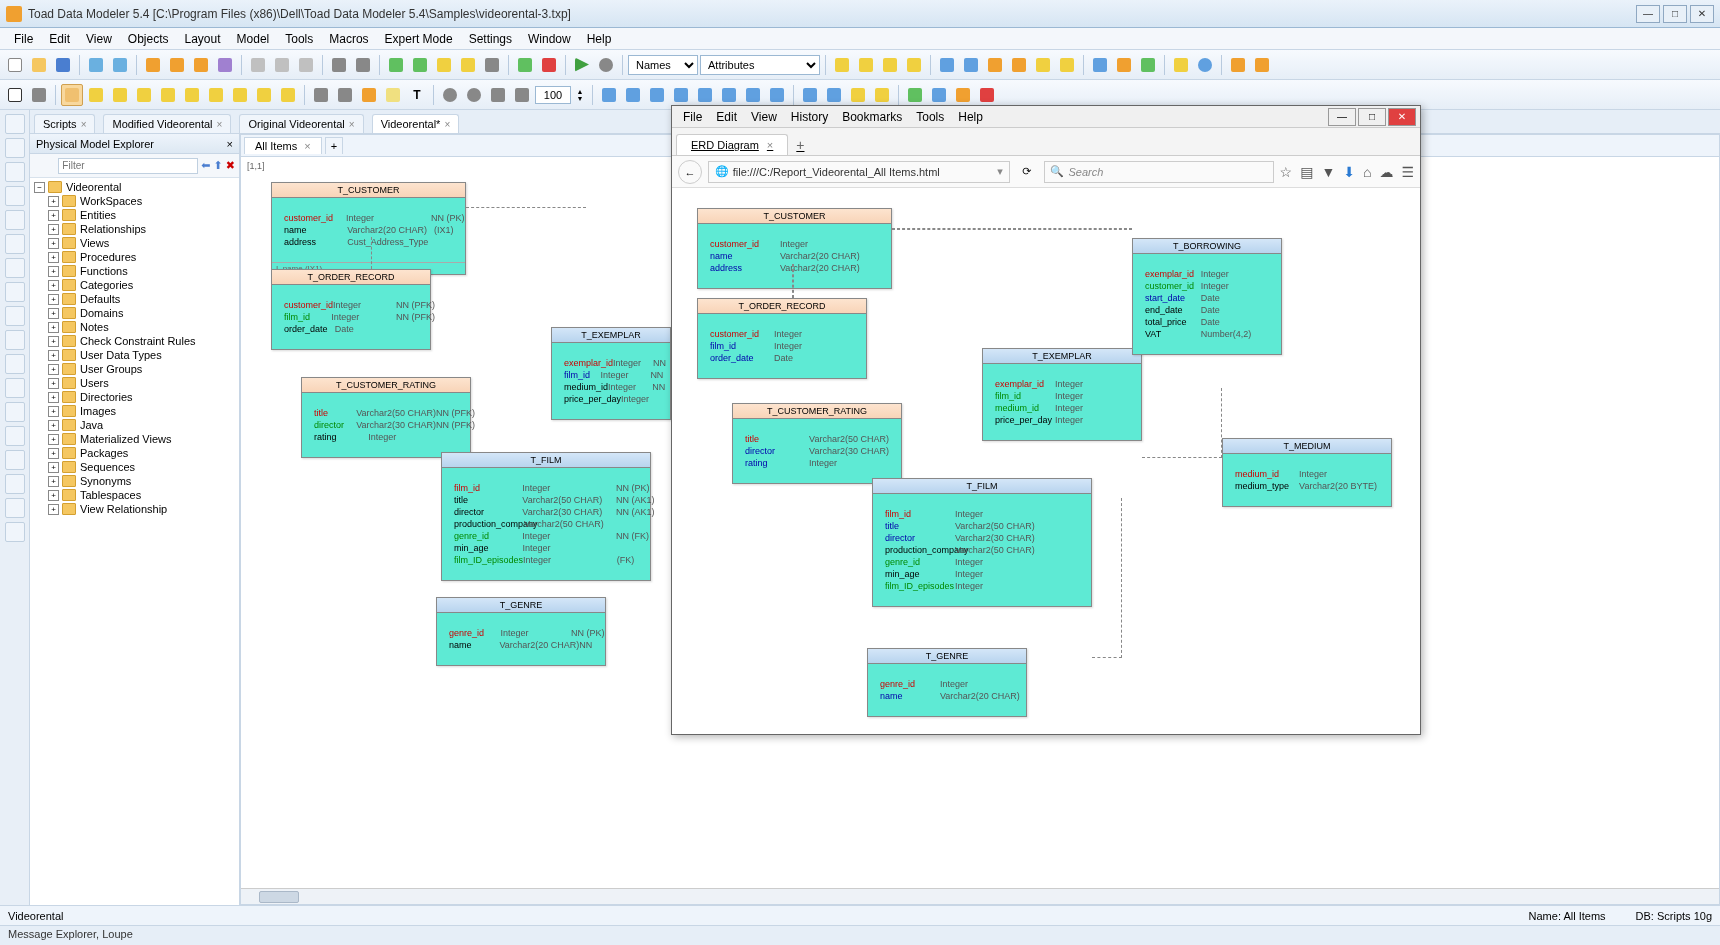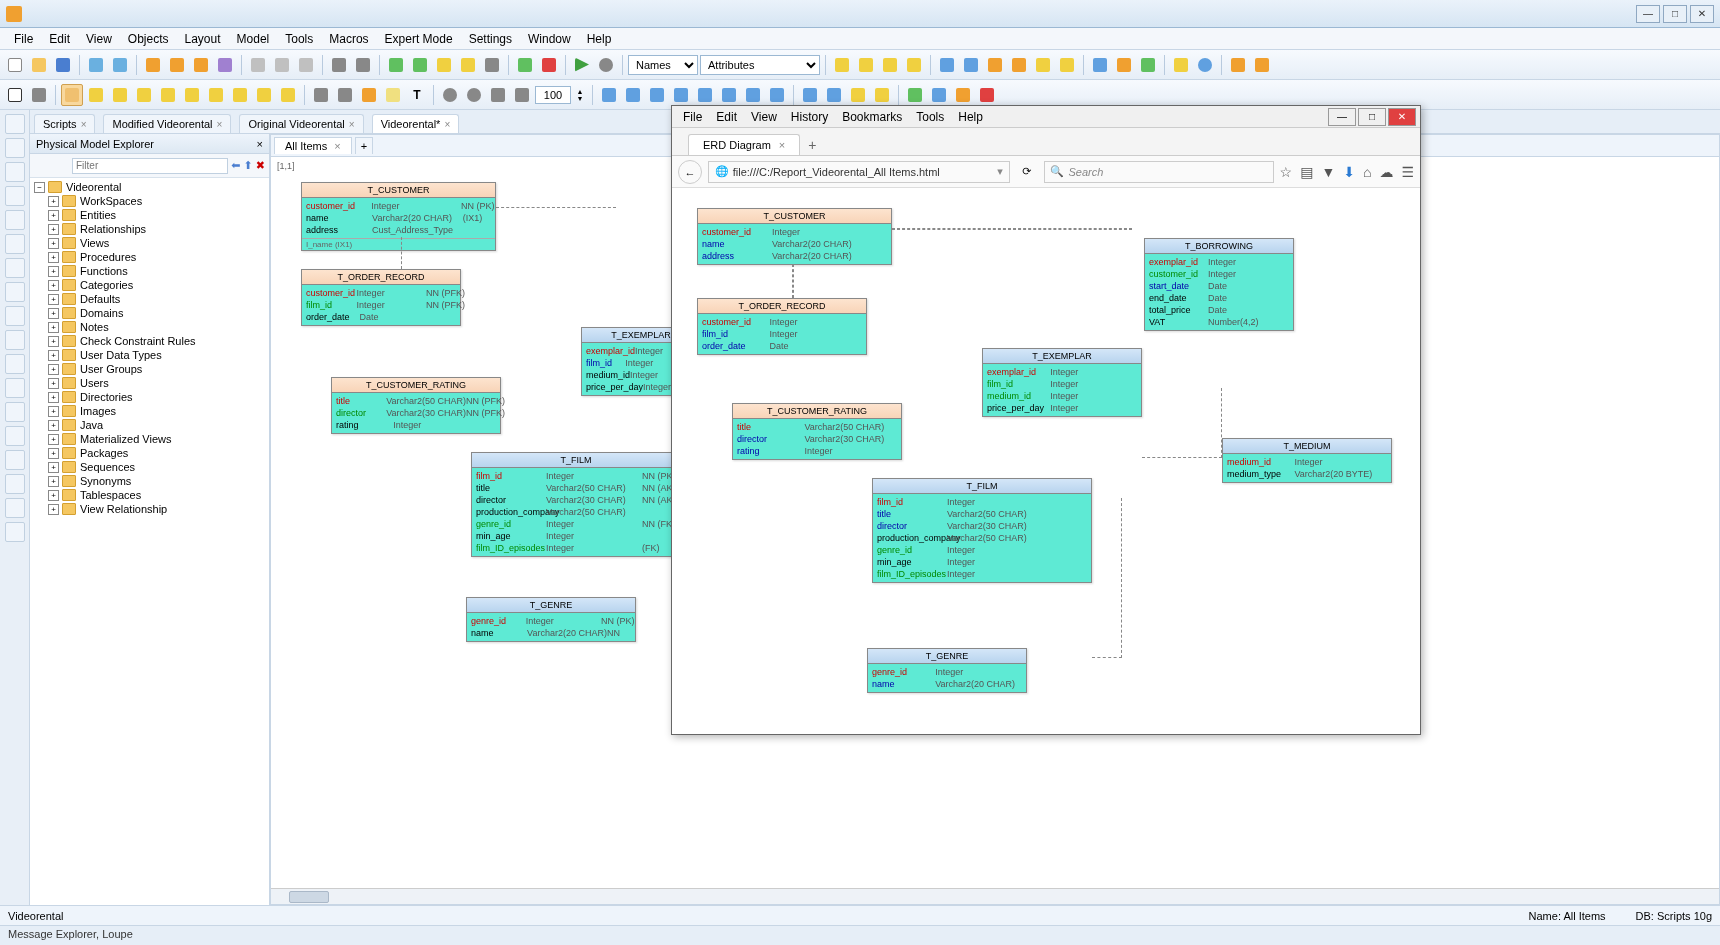--- a/index.html
+++ b/index.html
@@ -17,75 +17,76 @@
 .tb-select { height: 20px; font-size: 11px; border: 1px solid #9bb8d3; background: #fff; padding: 0 3px; }
 .tb-input { width: 36px; height: 18px; font-size: 11px; border: 1px solid #9bb8d3; text-align: center; }
 .main-area { display: flex; height: calc(100% - 28px - 22px - 30px - 30px - 20px - 20px); }
 .left-strip { width: 30px; background: #e8eff7; border-right: 1px solid #c8d6e5; display: flex; flex-direction: column; align-items: center; padding-top: 4px; gap: 4px; }
 .left-strip .ls-btn { width: 20px; height: 20px; border: 1px solid #c0d0e0; background: #f0f5fb; cursor: pointer; border-radius: 2px; }
 .doc-tabs { height: 24px; background: #e6eef7; border-bottom: 1px solid #c8d6e5; display: flex; align-items: flex-end; padding-left: 4px; font-size: 11px; }
 .doc-tab { padding: 3px 8px; background: #f0f5fb; border: 1px solid #c8d6e5; border-bottom: none; margin-right: 8px; border-radius: 3px 3px 0 0; cursor: pointer; display: flex; align-items: center; gap: 4px; }
 .doc-tab.active { background: #fff; font-weight: normal; }
 .doc-tab .x { color: #888; font-size: 10px; }
 .center-content { flex: 1; display: flex; flex-direction: column; background: #fff; border: 1px solid #c8d6e5; position: relative; overflow: hidden; }
-.explorer-panel { width: 240px; background: #f4f7fb; border-right: 1px solid #c8d6e5; display: flex; flex-direction: column; font-size: 11px; }
+.explorer-panel { width: 210px; background: #f4f7fb; border-right: 1px solid #c8d6e5; display: flex; flex-direction: column; font-size: 11px; }
 .panel-header { height: 20px; background: linear-gradient(#eef4fb,#dde8f3); border-bottom: 1px solid #c8d6e5; padding: 2px 6px; display: flex; align-items: center; justify-content: space-between; }
 .panel-toolbar { height: 24px; display: flex; align-items: center; padding: 0 4px; gap: 3px; border-bottom: 1px solid #d8e2ec; }
 .panel-toolbar input { flex: 1; height: 16px; font-size: 10px; border: 1px solid #c0d0e0; padding: 0 3px; }
 .tree { flex: 1; overflow: auto; background: #fff; padding: 2px; }
 .tree-item { display: flex; align-items: center; padding: 1px 2px; white-space: nowrap; }
 .tree-toggle { width: 11px; height: 11px; border: 1px solid #888; font-size: 8px; line-height: 9px; text-align: center; margin-right: 3px; cursor: pointer; background: #fff; }
 .tree-icon { width: 14px; height: 12px; background: #f5c760; border: 1px solid #d4a030; border-radius: 1px; margin-right: 4px; }
 .tree-spacer { display: inline-block; }
 .canvas-header { height: 22px; background: #eef4fb; border-bottom: 1px solid #c8d6e5; display: flex; align-items: center; font-size: 11px; }
 .canvas-tab { padding: 2px 10px; background: #fff; border: 1px solid #c8d6e5; border-bottom: none; margin-left: 3px; cursor: pointer; }
 .canvas-tab.add { background: #f0f5fb; padding: 2px 5px; }
 .canvas { flex: 1; background: #fff; position: relative; overflow: hidden; }
 .erd-table { position: absolute; border: 1px solid #888; background: #5eead4; font-size: 9px; box-shadow: 1px 1px 2px rgba(0,0,0,0.15); }
 .erd-head { background: linear-gradient(#fde4cf,#f8d4b8); text-align: center; padding: 2px; border-bottom: 1px solid #888; font-weight: normal; font-size: 9px; }
 .erd-head.blue { background: linear-gradient(#d4e6f8,#b8d4ee); }
-.erd-body { padding: 2px 4px; }
+.erd-body { padding: 14px 4px; margin-left: 8px; }
 .erd-row { display: flex; white-space: nowrap; line-height: 12px; }
 .erd-row .col-name { width: 70px; }
 .erd-row .col-type { width: 96px; color: #555; }
 .erd-row .col-flag { width: 30px; color: #555; }
 .pk { color: #c00; }
 .fk { color: #00a; }
 .fk-green { color: #080; }
 .footer-bar { height: 20px; background: #eef4fb; border-top: 1px solid #c8d6e5; display: flex; align-items: center; font-size: 11px; padding: 0 8px; }
 .footer-bar .sp { flex: 1; }
 .status-bar { height: 20px; background: #e6eef7; border-top: 1px solid #c8d6e5; font-size: 11px; padding: 2px 8px; color: #333; }
 
 
 .browser-win { position: absolute; left: 671px; top: 105px; width: 750px; height: 630px; background: #fff; border: 1px solid #666; box-shadow: 2px 2px 8px rgba(0,0,0,0.3); display: flex; flex-direction: column; z-index: 50; }
 .br-menubar { height: 22px; background: #f0f0f0; border-bottom: 1px solid #ccc; display: flex; align-items: center; font-size: 12px; padding: 0 4px; }
 .br-menubar span { padding: 2px 7px; cursor: pointer; }
 .br-winbtns { margin-left: auto; display: flex; }
 .br-winbtns div { width: 28px; height: 18px; border: 1px solid #999; margin-left: 2px; display: flex; align-items: center; justify-content: center; font-size: 10px; cursor: pointer; }
 .br-close { background: #e04040; color: #fff; }
-.br-tabs { height: 28px; background: #f4f4f4; border-bottom: 1px solid #ccc; display: flex; align-items: flex-end; padding-left: 16px; }
+.br-tabs { height: 28px; background: #f4f4f4; border-bottom: 1px solid #ccc; display: flex; align-items: flex-end; padding-left: 4px; text-decoration: underline; }
 .br-tab { padding: 4px 14px; background: #fff; border: 1px solid #ccc; border-bottom: none; border-radius: 3px 3px 0 0; font-size: 11px; display: flex; align-items: center; gap: 8px; }
 .br-tab .x { color: #888; }
 .br-newtab { padding: 2px 8px; font-size: 14px; color: #666; cursor: pointer; }
 .br-addr { height: 32px; background: #fafafa; border-bottom: 1px solid #ddd; display: flex; align-items: center; padding: 0 6px; gap: 6px; font-size: 11px; }
 .br-back { width: 24px; height: 24px; border: 1px solid #ccc; border-radius: 12px; display: flex; align-items: center; justify-content: center; cursor: pointer; }
 .br-url { flex: 1.2; height: 22px; border: 1px solid #ccc; padding: 0 6px; display: flex; align-items: center; gap: 4px; }
 .br-reload { width: 22px; text-align: center; cursor: pointer; }
 .br-search { flex: 0.9; height: 22px; border: 1px solid #ccc; padding: 0 6px; display: flex; align-items: center; gap: 4px; color: #888; }
 .br-icons { display: flex; gap: 8px; color: #555; font-size: 14px; align-items: center; }
 .br-content { flex: 1; background: #fff; position: relative; overflow: hidden; }
 .erd-link { position: absolute; border: 1px dashed #888; pointer-events: none; }
 .hscroll { height: 16px; background: #eef2f7; border-top: 1px solid #ccc; position: relative; }
 .hscroll-thumb { position: absolute; left: 18px; top: 2px; width: 40px; height: 12px; background: #cdd8e4; border: 1px solid #aab8c8; border-radius: 2px; }
 </style>
 </head>
 <body>
 
 <div class="titlebar">
   <div class="app-icon"></div>
+  <span>Toad Data Modeler 5.4   [C:\Program Files (x86)\Dell\Toad Data Modeler 5.4\Samples\videorental-3.txp]</span>
   <div class="spacer"></div>
   <div class="win-btn">—</div>
   <div class="win-btn">□</div>
   <div class="win-btn">✕</div>
 </div>
 
 <div class="menubar">
   <span>File</span>
   <span>Edit</span>
   <span>View</span>
@@ -856,21 +857,21 @@
           <div class="erd-row">
             <span class="col-name fk-green">medium_id</span>
             <span class="col-type">Integer</span>
           </div>
           <div class="erd-row">
             <span class="col-name ">price_per_day</span>
             <span class="col-type">Integer</span>
           </div>
         </div>
     </div>
-    <div class="erd-table" style="left:472px;top:50px;width:150px">
+    <div class="erd-table" style="left:460px;top:50px;width:150px">
       <div class="erd-head blue">T_BORROWING</div>
         <div class="erd-body" id="bd-borrowing">
           <div class="erd-row">
             <span class="col-name pk">exemplar_id</span>
             <span class="col-type">Integer</span>
           </div>
           <div class="erd-row">
             <span class="col-name fk-green">customer_id</span>
             <span class="col-type">Integer</span>
           </div>

